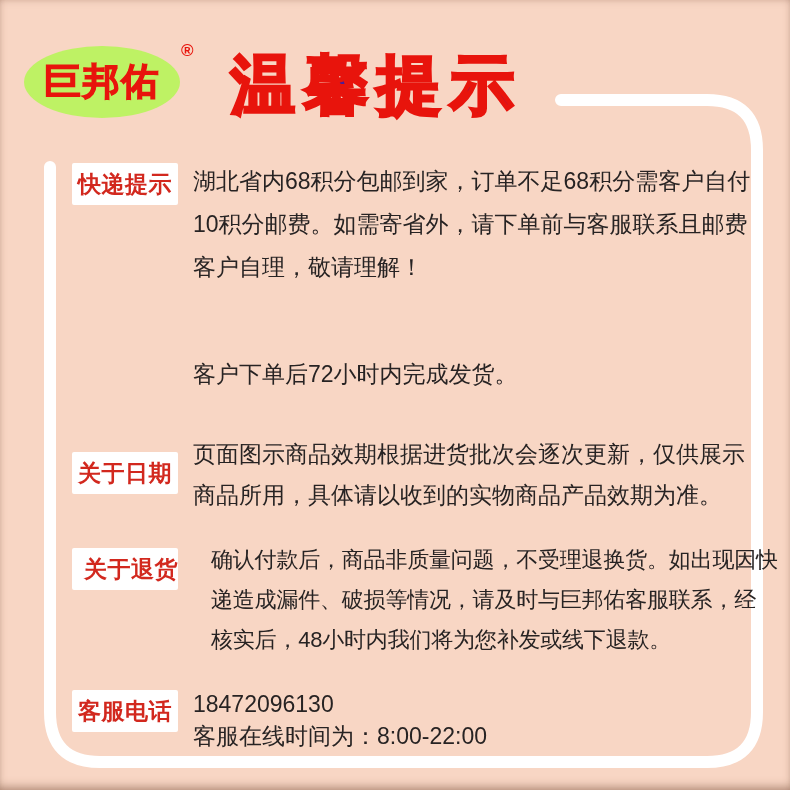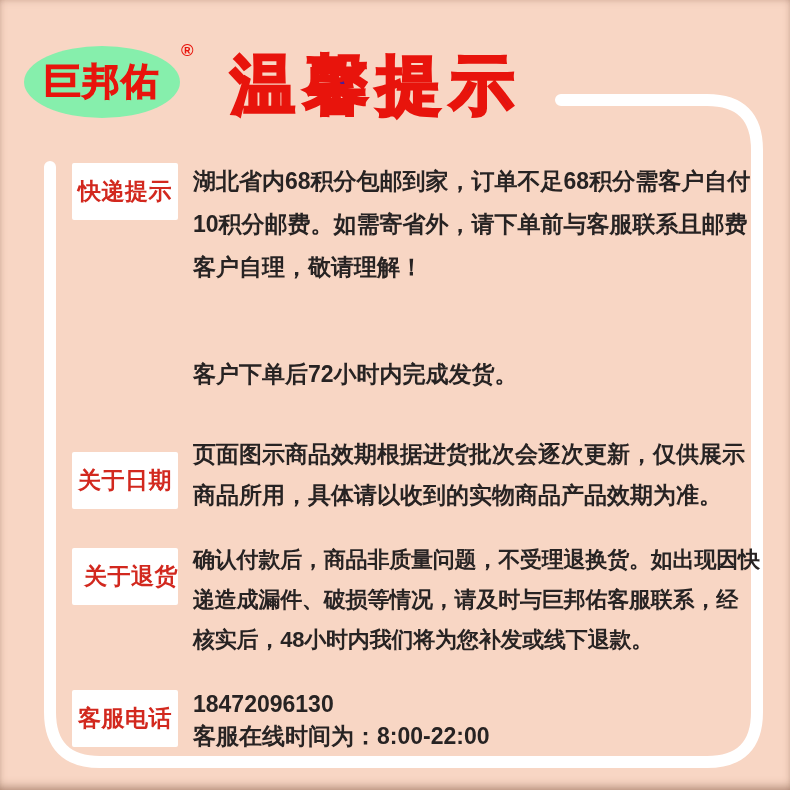--- a/index.html
+++ b/index.html
@@ -13,65 +13,65 @@
       inset 0 -9px 10px -6px rgba(125,85,65,.55),
       inset 0 5px 8px -6px rgba(125,85,65,.35),
       inset 5px 0 8px -6px rgba(125,85,65,.28),
       inset -5px 0 8px -6px rgba(125,85,65,.28);
   }
   .frame-svg{position:absolute;left:0;top:0;width:790px;height:790px;}
 
   
   .logo{
     position:absolute;left:24px;top:46px;width:156px;height:72px;
-    background:#86efac;border-radius:50%;
+    background:#bef264;border-radius:50%;
     display:flex;align-items:center;justify-content:center;
     z-index:3;
   }
   .logo-text{
     color:#e8140c;font-size:37px;font-weight:900;letter-spacing:2px;
     -webkit-text-stroke:1.2px #e8140c;white-space:nowrap;
   }
   .reg-mark{
     position:absolute;left:181px;top:41px;
     color:#e8140c;font-size:17px;font-weight:700;z-index:3;
   }
   .page-title{
     position:absolute;left:231px;top:48px;height:74px;line-height:74px;
     color:#4c1d95;font-size:64px;font-weight:900;letter-spacing:9px;
     -webkit-text-stroke:3px #e8140c;white-space:nowrap;z-index:3;
   }
 
   
   .chip{
-    position:absolute;left:72px;width:106px;height:57px;
+    position:absolute;left:72px;width:106px;height:42px;
     background:#ffffff;border-radius:2px;
     display:flex;align-items:center;justify-content:center;
     z-index:2;
   }
   .chip span{
     color:#d2281e;font-size:23px;font-weight:900;
     letter-spacing:0.5px;white-space:nowrap;
   }
   .chip-1{top:163px;}
   .chip-2{top:346px;}
   .chip-3{top:452px;}
   .chip-4{top:548px;justify-content:flex-end;}
   .chip-5{top:690px;}
 
   
   .body-text{
     position:absolute;left:193px;
-    color:#272323;font-weight:700;
+    color:#272323;font-weight:400;
     white-space:pre-line;z-index:2;
   }
   .body-1{top:160px;font-size:23px;line-height:43px;}
   .body-2{top:353px;font-size:23px;line-height:43px;}
   .body-3{top:434px;font-size:23px;line-height:41px;}
-  .body-4{top:540px;font-size:22px;line-height:40px;letter-spacing:-0.2px;}
+  .body-4{top:540px;font-size:22px;line-height:40px;letter-spacing:-0.2px;margin-left:18px;}
   .body-5{top:688px;font-size:23px;line-height:32px;}
 </style>
 </head>
 <body>
 
 <div class="canvas">
 
   <svg class="frame-svg" viewBox="0 0 790 790" xmlns="http://www.w3.org/2000/svg" aria-hidden="true">
     <path d="M 561 100 L 707 100 Q 757 100 757 150 L 757 712 Q 757 762 707 762 L 100 762 Q 50 762 50 712 L 50 167" fill="none" stroke-width="12" stroke-linecap="round" stroke="#ffffff"></path>
   </svg>

